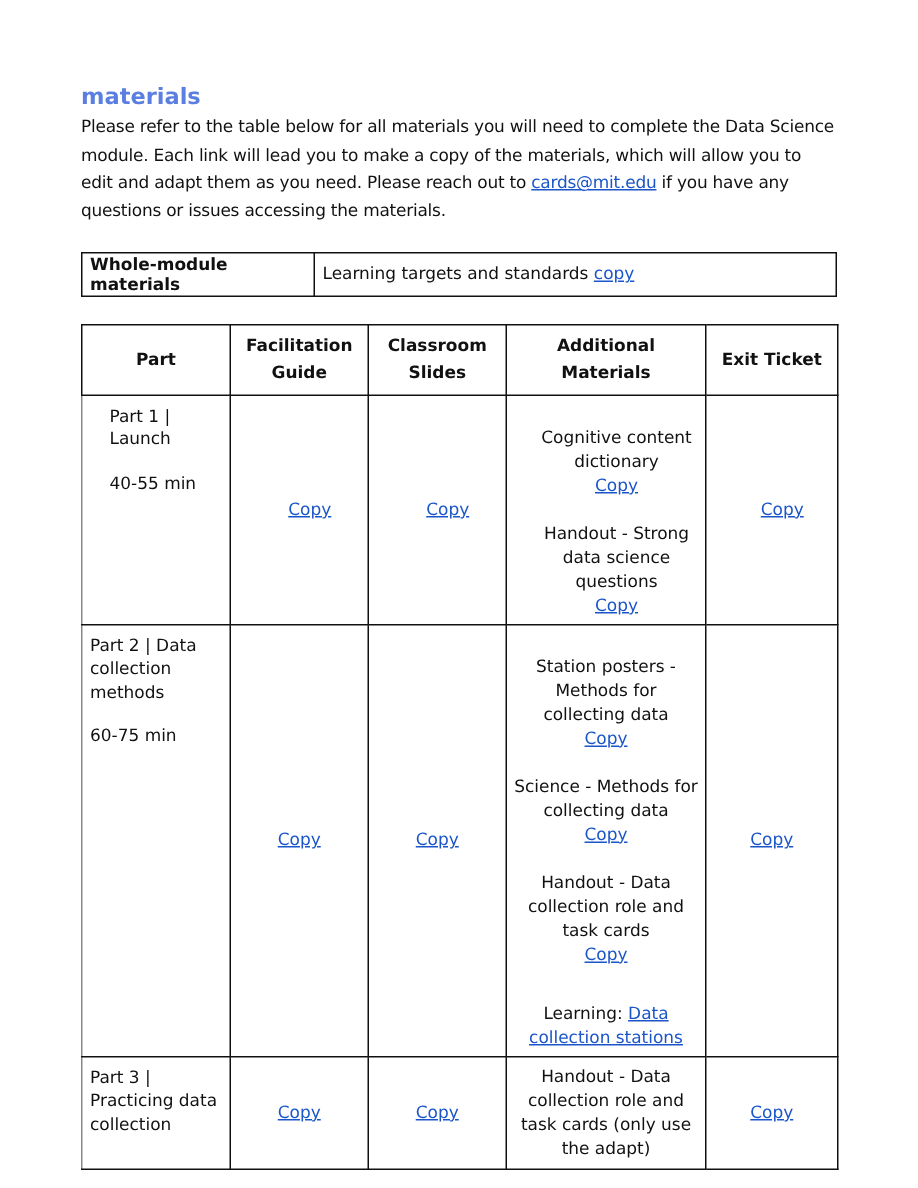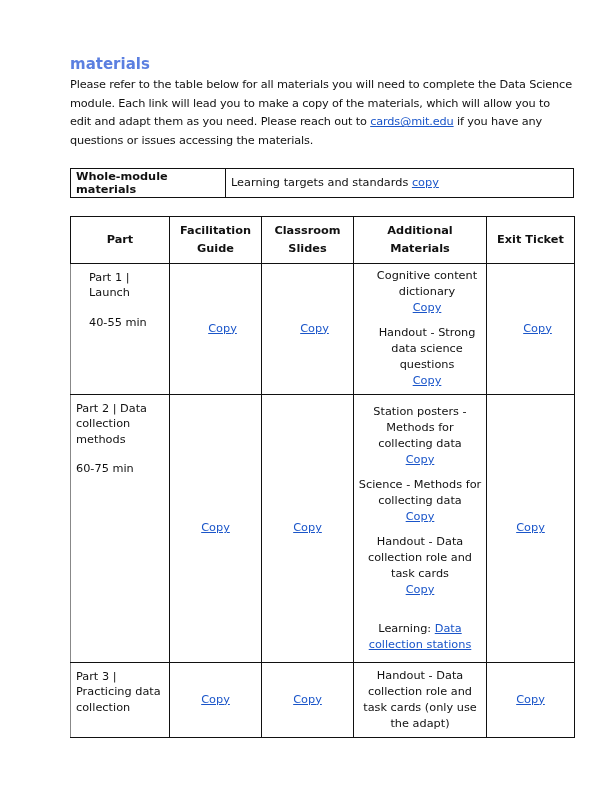--- a/index.html
+++ b/index.html
@@ -1,33 +1,33 @@
 <!DOCTYPE html>
 <html><head>
 <meta charset="utf-8">
 <style>
   html, body { margin: 0; padding: 0; background: #ffffff; }
   body { width: 612px; height: 792px; position: relative; font-family: "DejaVu Sans", sans-serif; color: #111; }
-  .page { position: absolute; left: 70px; top: 54px; width: 504px; }
+  .page { position: absolute; left: 54px; top: 54px; width: 504px; }
   .heading { font-family: "DejaVu Sans", sans-serif; font-weight: bold; color: #5b7fe0; font-size: 15px; margin: 0; height: 20px; line-height: 20px; }
   .intro { font-size: 11.3px; line-height: 18.7px; margin: 2px 0 0 0; letter-spacing: -0.15px; }
   a { color: #1a55c9; text-decoration: underline; }
   table { border-collapse: collapse; width: 504px; font-size: 11.3px; table-layout: fixed; }
   td, th { border: 1px solid #111; }
   .whole { margin-top: 17px; }
   .whole td { height: 28px; padding: 0 5px; margin-top: 40px; }
   .whole td.label { font-weight: bold; width: 144px; }
   .main { margin-top: 18px; }
   .main th { font-weight: bold; height: 46px; text-align: center; line-height: 18px; padding: 0 4px; }
   .main td { vertical-align: middle; text-align: center; line-height: 16px; padding: 4px; }
   .main td.part { text-align: left; vertical-align: top; padding: 6px 4px 4px 5px; line-height: 15.5px; border-left-color: #888; }
   .main tr.r1 td { height: 120px; padding-left: 18px; }
   .main tr.r2 td { height: 257px; }
   .main tr.r3 td { height: 64px; }
-  .mat-item { margin: 0 0 9px 0; }
+  .mat-item { margin: 16px 0 9px 0; }
   .mat-item:last-child { margin-bottom: 0; }
   .gap { height: 14px; }
   .col1 { width: 99px; } .col2 { width: 92px; } .col3 { width: 92px; } .col4 { width: 133px; } .col5 { width: 88px; }
 </style>
 </head>
 <body>
 
 <div class="page">
   <h1 class="heading">materials</h1>
   <p class="intro"><span>Please refer to the table below for all materials you will need to complete the Data Science module. Each link will lead you to make a copy of the materials, which will allow you to edit and adapt them as you need. Please reach out to </span><a href="#">cards@mit.edu</a><span> if you have any questions or issues accessing the materials.</span></p>

